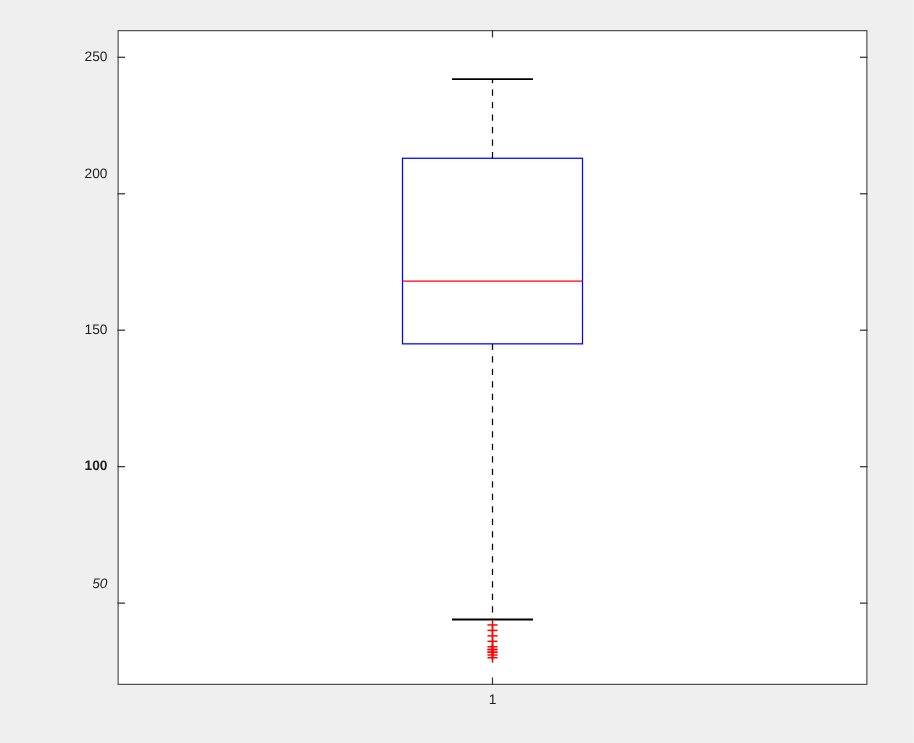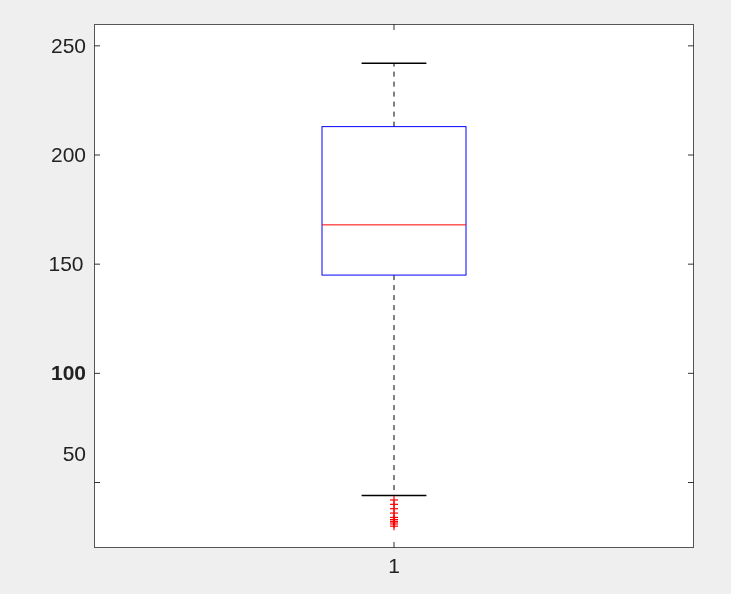--- a/index.html
+++ b/index.html
@@ -17,21 +17,21 @@
     background: #efefef;
   }
   .axes {
     position: absolute;
     background: #ffffff;
     border: 1px solid #555;
     box-sizing: border-box;
   }
   .tick-label {
     position: absolute;
-    font-size: 21px;
+    font-size: 11px;
     color: #222;
     white-space: nowrap;
   }
   .y-tick-label {
     text-align: right;
     transform: translateY(-50%);
   }
   .x-tick-label {
     text-align: center;
     transform: translateX(-50%);
@@ -40,24 +40,24 @@
     position: absolute;
     overflow: visible;
   }
 </style>
 </head>
 <body>
 
 <div class="figure">
   <div id="axes" class="axes" style="left: 94px; top: 24px; width: 600px; height: 524px;"></div>
   <div id="yticks">
-      <div class="tick-label y-tick-label" style="left: 46px; top: 454px; width: 40px;">50</div>
+      <div class="tick-label y-tick-label" style="left: 46px; top: 467px; width: 40px; font-style: italic;">50</div>
       <div class="tick-label y-tick-label" style="left: 46px; top: 373.333px; width: 40px; font-weight: bold;">100</div>
-      <div class="tick-label y-tick-label" style="left: 46px; top: 264.167px; width: 40px; text-align: center;">150</div>
-      <div class="tick-label y-tick-label" style="left: 46px; top: 155px; width: 40px;">200</div>
+      <div class="tick-label y-tick-label" style="left: 46px; top: 264.167px; width: 40px;">150</div>
+      <div class="tick-label y-tick-label" style="left: 46px; top: 139px; width: 40px;">200</div>
       <div class="tick-label y-tick-label" style="left: 46px; top: 45.8333px; width: 40px;">250</div>
     </div>
   <div id="xticks">
       <div class="tick-label x-tick-label" style="left: 394px; top: 554px;">1</div>
     </div>
   <svg id="plot-svg" width="731" height="594" style="left: 0px; top: 0px;">
       <line x1="94" y1="482.5" x2="100" y2="482.5" stroke="#333" stroke-width="1"></line>
       <line x1="688" y1="482.5" x2="694" y2="482.5" stroke="#333" stroke-width="1"></line>
       <line x1="94" y1="373.33333333333337" x2="100" y2="373.33333333333337" stroke="#333" stroke-width="1"></line>
       <line x1="688" y1="373.33333333333337" x2="694" y2="373.33333333333337" stroke="#333" stroke-width="1"></line>

